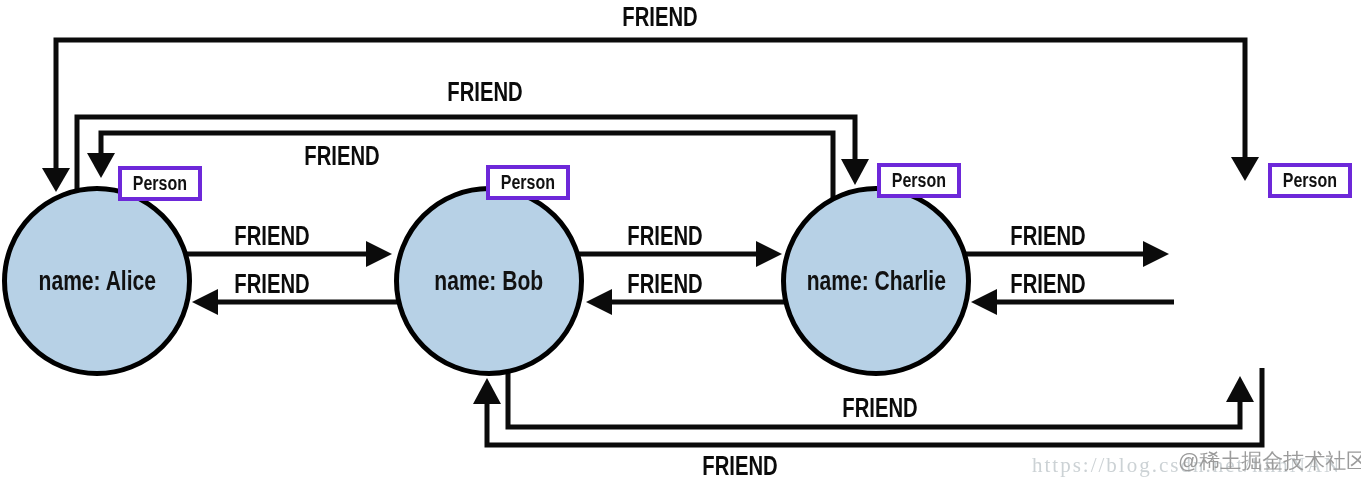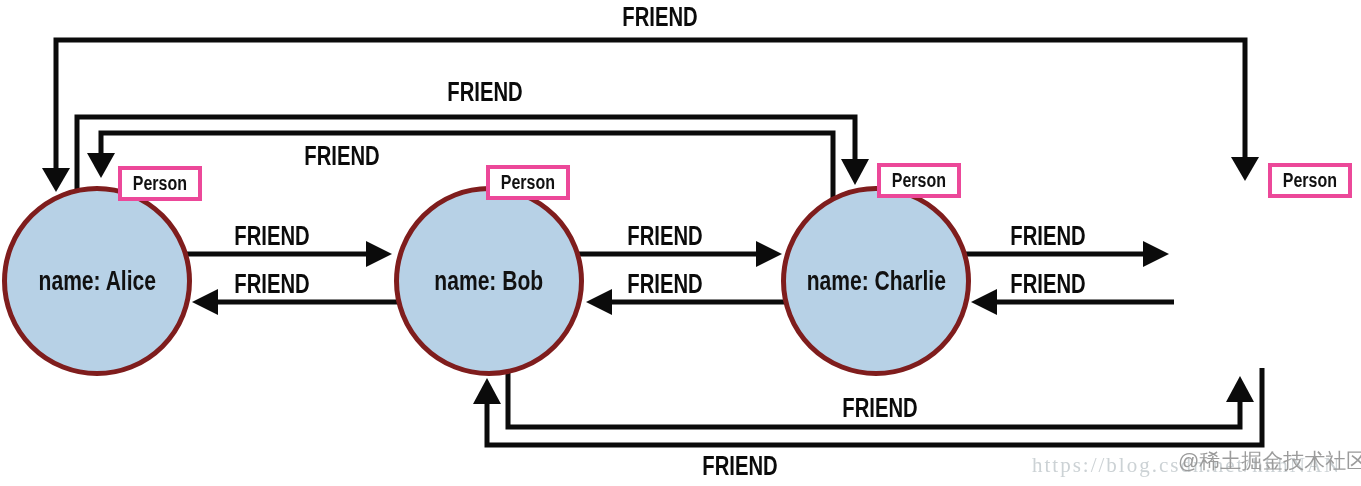--- a/index.html
+++ b/index.html
@@ -6,30 +6,30 @@
   .canvas {
     position:relative; width:1361px; height:486px; background:#ffffff;
     overflow:hidden; font-family:"Liberation Sans", sans-serif;
   }
   svg.edges { position:absolute; left:0; top:0; z-index:1; }
   svg.edges path { fill:none; stroke:#0b0b0b; stroke-width:5; }
   svg.edges polygon { fill:#0b0b0b; stroke:none; }
 
   .node {
     position:absolute; width:190px; height:190px; border-radius:50%;
-    background:#b7d1e6; border:5px solid #7f1d1d; box-sizing:border-box;
+    background:#b7d1e6; border:5px solid #000000; box-sizing:border-box;
     display:flex; align-items:center; justify-content:center; z-index:2;
   }
   .node-label {
     font-size:27px; font-weight:600; color:#111111;
     transform:scaleX(0.78); white-space:nowrap;
   }
 
   .badge {
-    position:absolute; z-index:3; background:#ffffff; border:4px solid #ec4899;
+    position:absolute; z-index:3; background:#ffffff; border:4px solid #6d28d9;
     box-sizing:border-box; width:84px; height:35px;
     display:flex; align-items:center; justify-content:center;
   }
   .badge span { font-size:20px; font-weight:600; color:#111; transform:scaleX(0.8); }
 
   .edge-label {
     position:absolute; z-index:2; font-size:27px; font-weight:700; color:#0b0b0b;
     transform:translate(-50%,-50%) scaleX(0.75); white-space:nowrap;
   }
 

